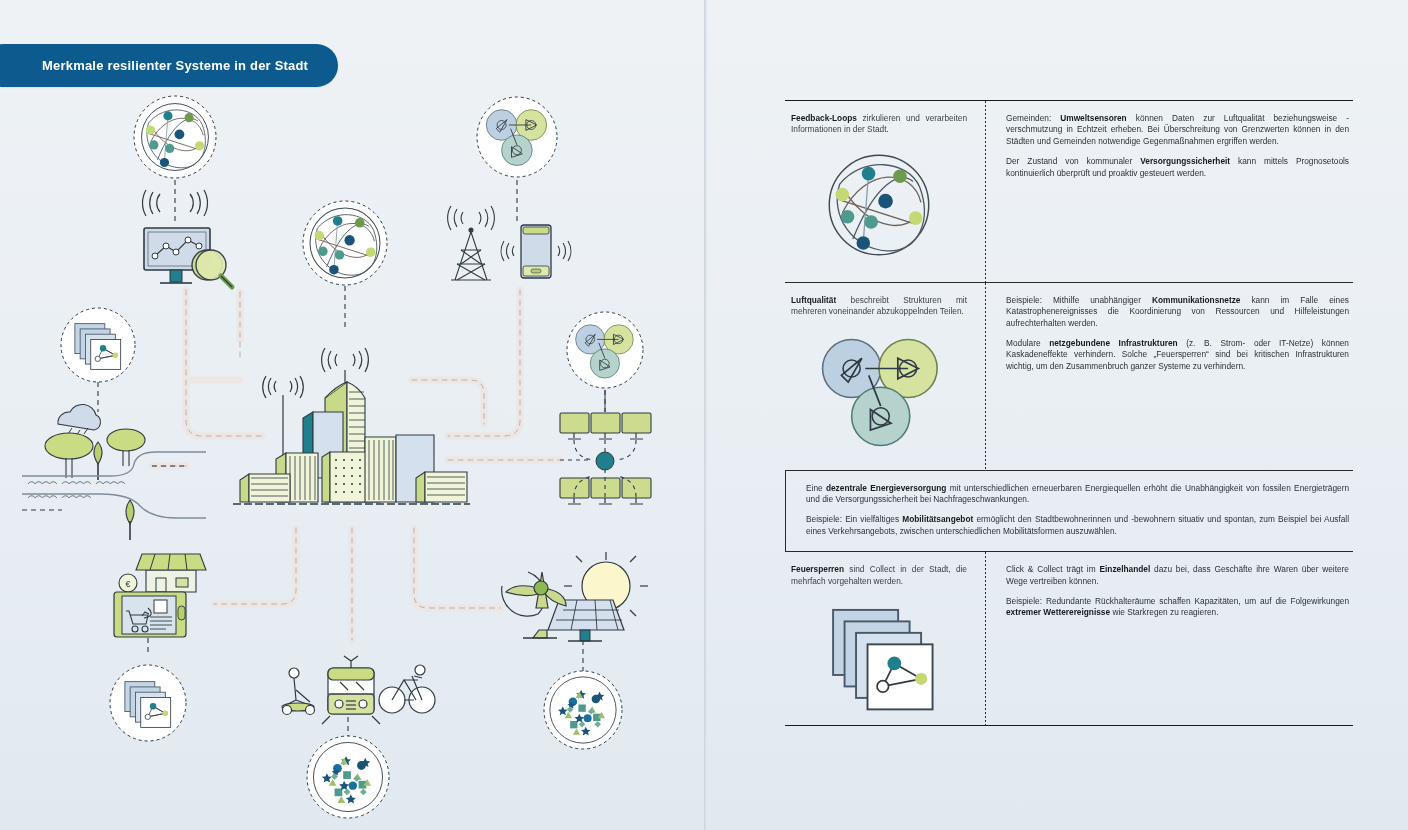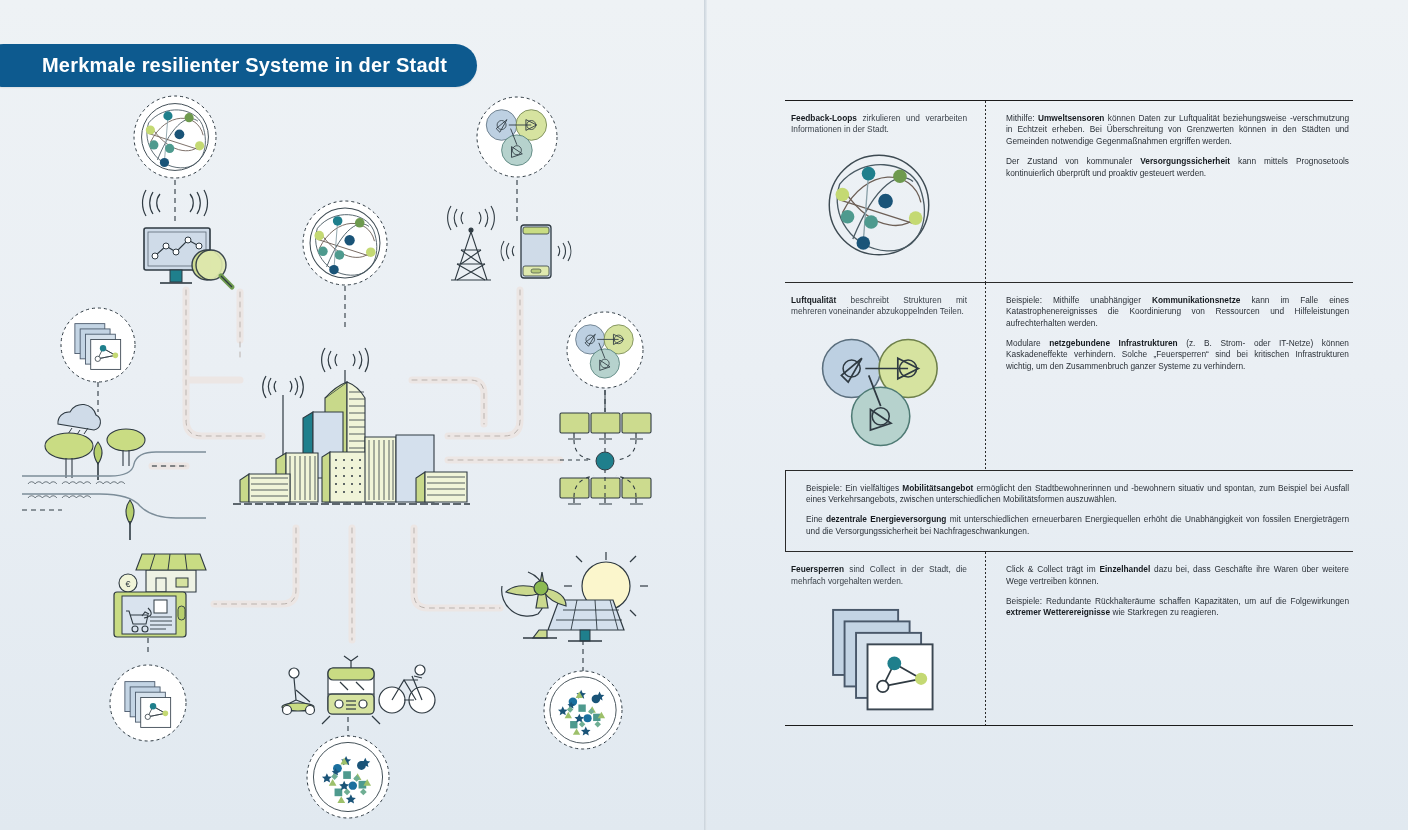--- a/index.html
+++ b/index.html
@@ -16,21 +16,21 @@
   .spine{position:absolute;left:704px;top:0;width:3px;height:830px;
          background:linear-gradient(90deg,#c9d2da,#e6ecf1);}
 
   .title-pill{
     position:absolute;left:-18px;top:44px;height:43px;
     padding:0 30px 0 60px;border-radius:22px;
     background:#0d5a8f;display:flex;align-items:center;
     box-shadow:0 1px 2px rgba(0,0,0,.08);
   }
   .title-pill span{
-    color:#ffffff;font-size:20px;font-weight:bold;letter-spacing:.2px;
+    color:#ffffff;font-size:13px;font-weight:bold;letter-spacing:.2px;
     white-space:nowrap;
   }
 
   .ill{position:absolute;left:0;top:0;width:707px;height:830px;}
 
   
   .right-pane{position:absolute;left:707px;top:0;width:701px;height:830px;}
   .tbl{position:absolute;left:78px;top:100px;width:568px;}
   .rule{height:1px;background:#1b1b1b;width:100%;}
   .rule.thin{background:#2a2a2a;height:1px;}
@@ -554,21 +554,21 @@
         <div class="cell-l">
           <p class="txt lead"><b>Feedback-Loops</b><span> zirkulieren und verarbeiten Informationen in der Stadt.</span></p>
           <div class="fig">
             <svg width="120" height="118" viewBox="-55 -55 110 110">
                 <use href="#netgraph" transform="scale(1.22)"></use>
               </svg>
           </div>
         </div>
         <div class="vdiv"></div>
         <div class="cell-r">
-          <p class="txt"><span>Mithilfe: </span><b>Umweltsensoren</b><span> können Daten zur Luftqualität beziehungsweise -verschmutzung in Echtzeit erheben. Bei Überschreitung von Grenzwerten können in den Städten und Gemeinden notwendige Gegenmaßnahmen ergriffen werden.</span></p>
+          <p class="txt"><span>Gemeinden: </span><b>Umweltsensoren</b><span> können Daten zur Luftqualität beziehungsweise -verschmutzung in Echtzeit erheben. Bei Überschreitung von Grenzwerten können in den Städten und Gemeinden notwendige Gegenmaßnahmen ergriffen werden.</span></p>
           <p class="txt"><span>Der Zustand von kommunaler </span><b>Versorgungssicherheit</b><span> kann mittels Prognosetools kontinuierlich überprüft und proaktiv gesteuert werden.</span></p>
         </div>
       </div>
       <div class="rule thin"></div>
 
       <div class="row">
         <div class="cell-l">
           <p class="txt lead"><b>Luftqualität</b><span> beschreibt Strukturen mit mehreren voneinander abzukoppelnden Teilen.</span></p>
           <div class="fig">
             <svg width="128" height="124" viewBox="-58 -52 116 112">
@@ -580,22 +580,22 @@
         <div class="cell-r">
           <p class="txt"><span>Beispiele: Mithilfe unabhängiger </span><b>Kommunikationsnetze</b><span> kann im Falle eines Katastrophenereignisses die Koordinierung von Ressourcen und Hilfeleistungen aufrechterhalten werden.</span></p>
           <p class="txt"><span>Modulare </span><b>netzgebundene Infrastrukturen</b><span> (z. B. Strom- oder IT-Netze) können Kaskadeneffekte verhindern. Solche „Feuersperren“ sind bei kritischen Infrastrukturen wichtig, um den Zusammenbruch ganzer Systeme zu verhindern.</span></p>
         </div>
       </div>
       <div class="rule thin"></div>
 
       <div class="row">
         <div class="vdiv solid"></div>
         <div class="cell-r">
+          <p class="txt"><span>Eine </span><b>dezentrale Energieversorgung</b><span> mit unterschiedlichen erneuerbaren Energiequellen erhöht die Unabhängigkeit von fossilen Energieträgern und die Versorgungssicherheit bei Nachfrageschwankungen.</span></p>
           <p class="txt"><span>Beispiele: Ein vielfältiges </span><b>Mobilitätsangebot</b><span> ermöglicht den Stadtbewohnerinnen und -bewohnern situativ und spontan, zum Beispiel bei Ausfall eines Verkehrsangebots, zwischen unterschiedlichen Mobilitätsformen auszuwählen.</span></p>
-          <p class="txt"><span>Eine </span><b>dezentrale Energieversorgung</b><span> mit unterschiedlichen erneuerbaren Energiequellen erhöht die Unabhängigkeit von fossilen Energieträgern und die Versorgungssicherheit bei Nachfrageschwankungen.</span></p>
         </div>
       </div>
       <div class="rule thin"></div>
 
       <div class="row">
         <div class="cell-l">
           <p class="txt lead"><b>Feuersperren</b><span> sind Collect in der Stadt, die mehrfach vorgehalten werden.</span></p>
           <div class="fig">
             <svg width="120" height="110" viewBox="-50 -46 100 92">
                 <use href="#layers" transform="scale(1.6)"></use>

